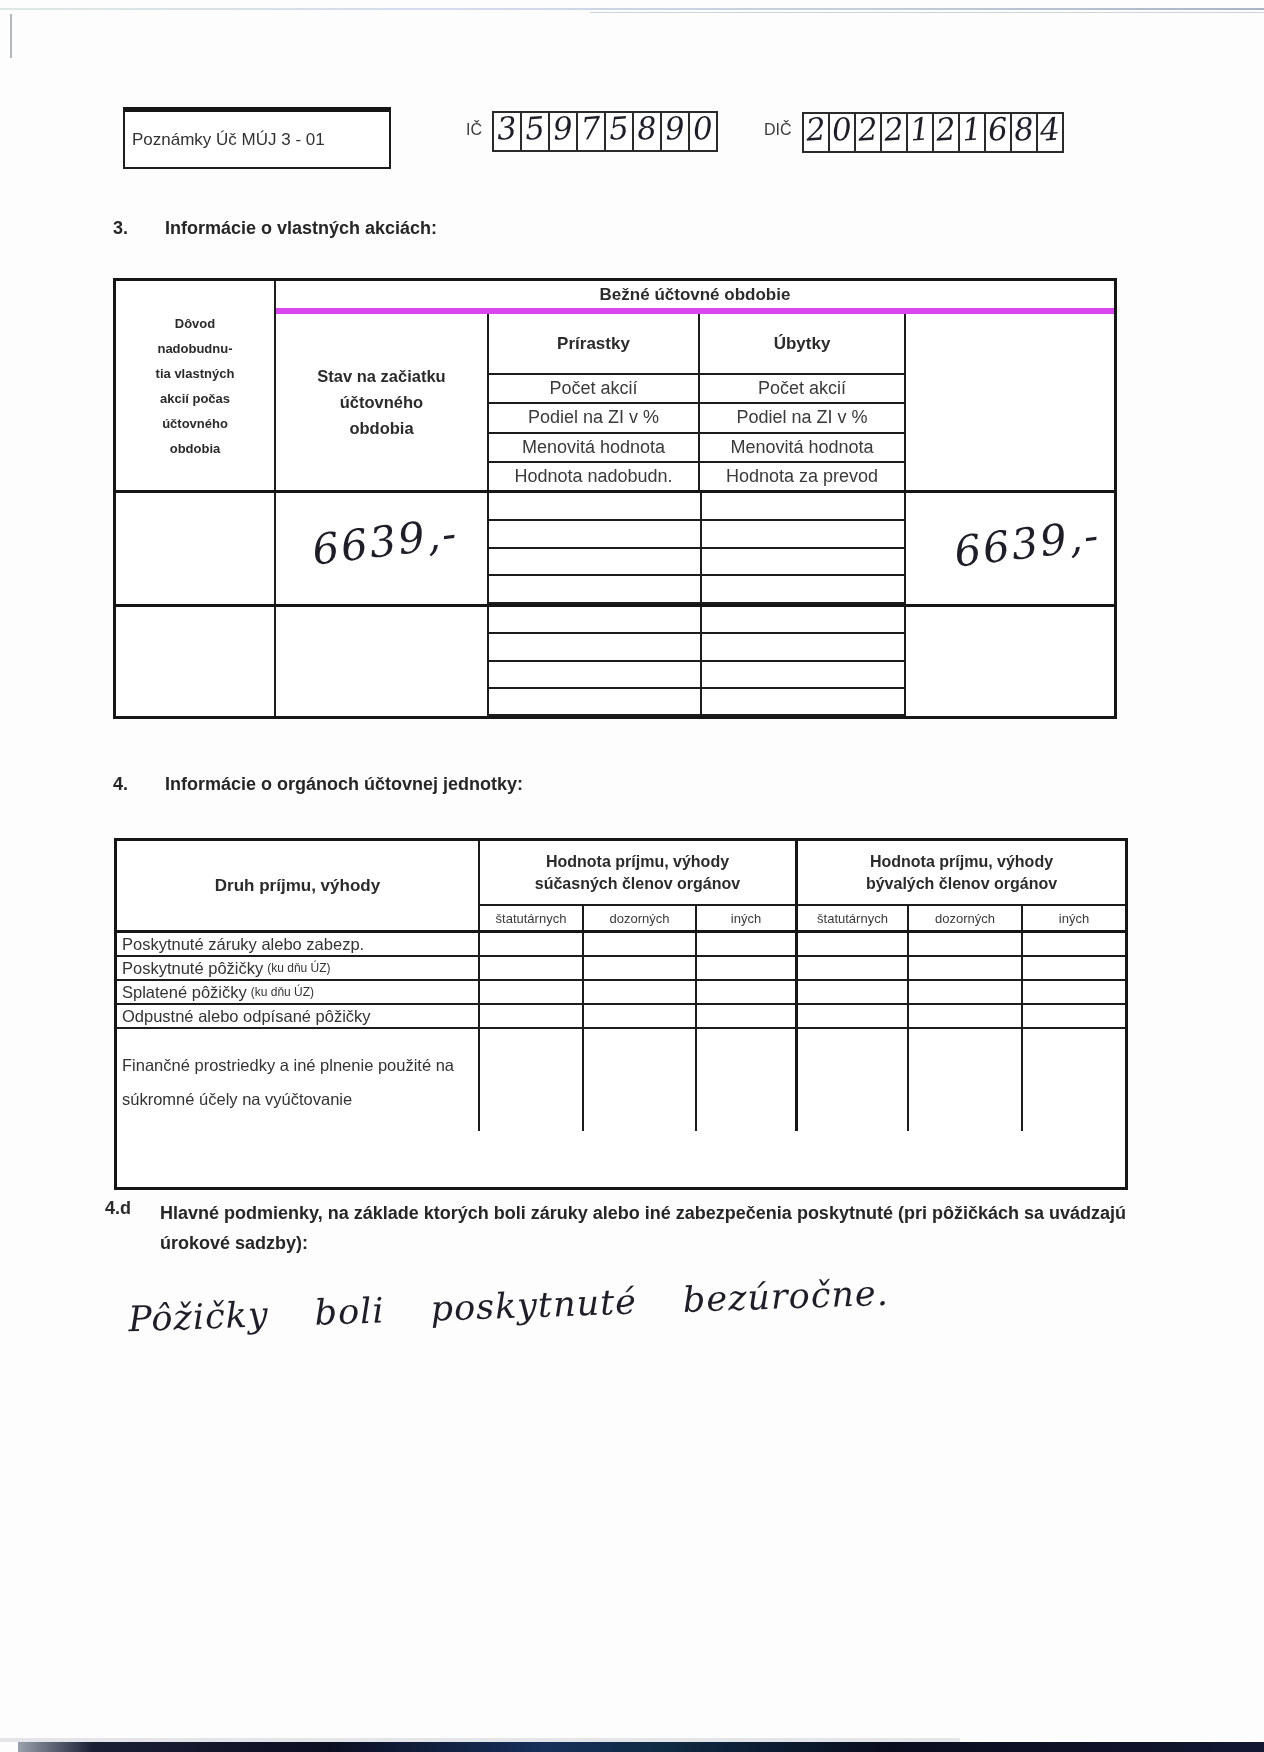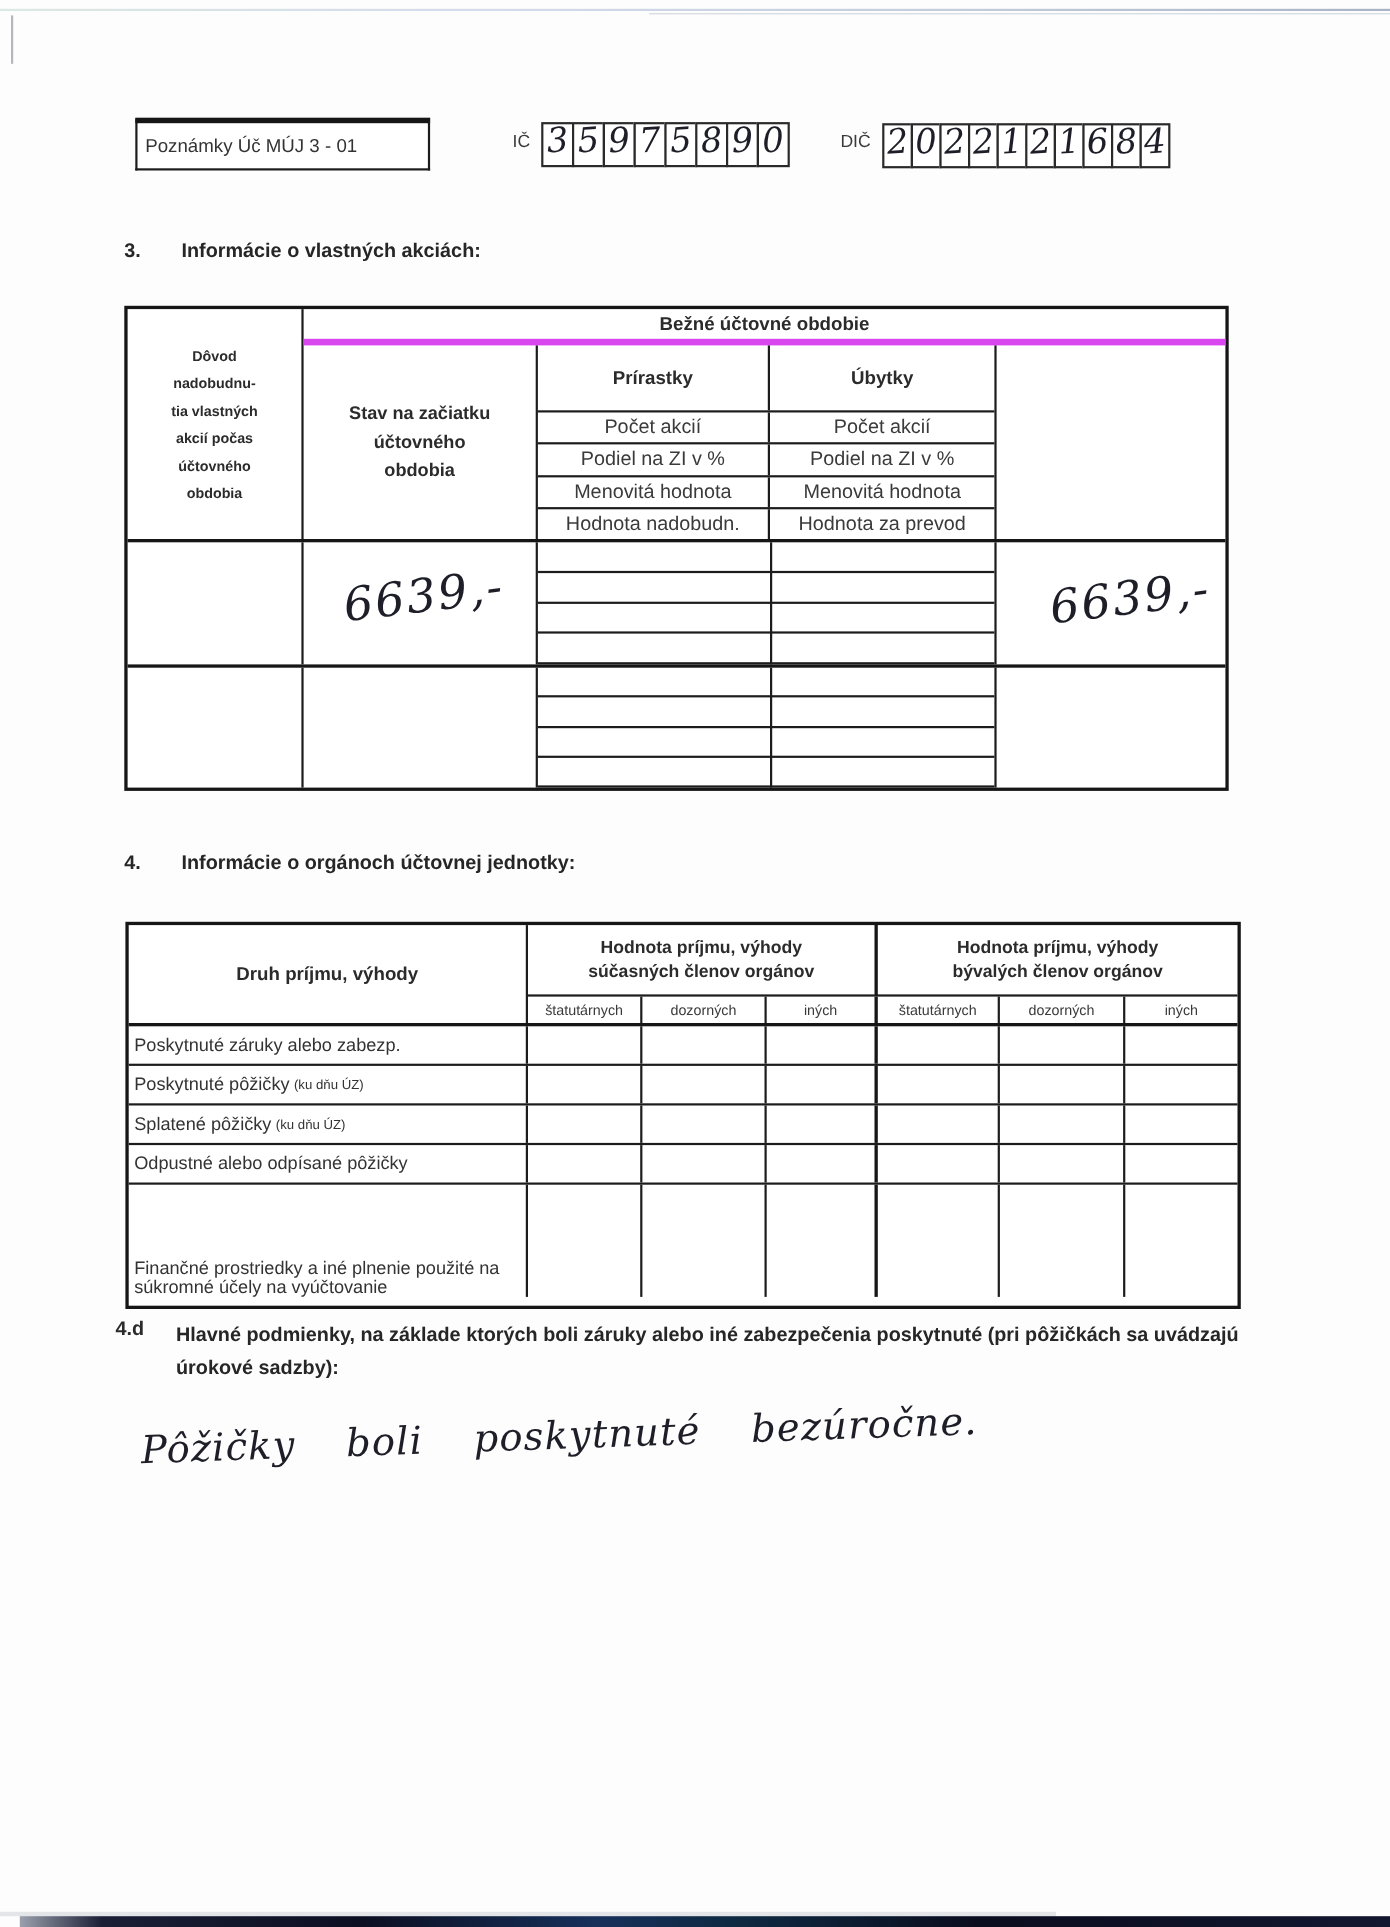--- a/index.html
+++ b/index.html
@@ -14,21 +14,21 @@
   .scan-top2 { position:absolute; left:590px; top:12px; width:674px; height:1px; background:#cfd4dc; }
   .scan-left { position:absolute; left:10px; top:14px; width:2px; height:44px; background:#b4b8bd; }
   .scan-bottom-light { position:absolute; left:0; top:1738px; width:960px; height:4px; background:#e3e5e8; }
   .scan-bottom { position:absolute; left:18px; top:1742px; right:0; height:10px;
     background:linear-gradient(90deg,#9aa0ac 0%,#1b1f36 6%,#0c0f22 25%,#16305a 42%,#0e2a42 52%,#0a0d1e 70%,#131730 100%); }
 
   .pre { white-space:pre-line; }
   .hw { font-family:"DejaVu Serif", serif; font-style:italic; color:#1e1e28; }
 
   
-  .pz-box { position:absolute; left:123px; top:107px; width:268px; height:48px;
+  .pz-box { position:absolute; left:123px; top:107px; width:268px; height:62px;
     border:2px solid #1c1c1c; border-top:5px solid #161616; background:#fff;
     display:flex; align-items:center; padding-left:7px; font-size:17px; color:#333; }
   .id-label { position:absolute; font-size:16px; color:#3a3a3a; }
   .digit-row { position:absolute; display:flex; }
   .digit-cell { height:41px; border:2px solid #2a2a2a; margin-left:-2px; background:#fff;
     display:flex; align-items:flex-end; justify-content:center; overflow:visible; }
   .digit-cell:first-child { margin-left:0; }
   .ic-cell { width:30px; }
   .dic-cell { width:28px; }
   .digit { font-size:31px; line-height:44px; transform:rotate(-4deg); }
@@ -87,25 +87,25 @@
   .t2-hright { flex:1; display:flex; flex-direction:column; }
   .t2-grouprow { height:65px; display:flex; }
   .t2-groupA { width:318px; border-right:3px solid #161616; border-bottom:2px solid #1c1c1c;
     display:flex; align-items:center; justify-content:center; text-align:center;
     font-weight:bold; font-size:16px; line-height:22px; }
   .t2-groupB { flex:1; border-bottom:2px solid #1c1c1c; display:flex; align-items:center;
     justify-content:center; text-align:center; font-weight:bold; font-size:16px; line-height:22px; }
   .t2-subrow { flex:1; display:flex; }
   .t2-subrow > div { display:flex; align-items:center; justify-content:center;
     font-size:13px; color:#3a3a3a; }
-  .t2-row { display:flex; height:36px; border-bottom:2px solid #1c1c1c; }
+  .t2-row { display:flex; height:24px; border-bottom:2px solid #1c1c1c; }
   .t2-row.tall { height:102px; border-bottom:none; }
   .t2-label { width:363px; border-right:2px solid #1c1c1c; display:flex; align-items:center;
     padding-left:5px; font-size:16.5px; color:#333; }
-  .t2-row.tall .t2-label { align-items:flex-end; padding-top:4px; line-height:17px; }
+  .t2-row.tall .t2-label { align-items:flex-start; padding-top:19px; line-height:34px; }
   .t2-label .note { font-size:12px; margin-left:4px; white-space:nowrap; }
   .cw1 { width:104px; border-right:2px solid #1c1c1c; }
   .cw2 { width:113px; border-right:2px solid #1c1c1c; }
   .cw3 { width:101px; border-right:3px solid #161616; }
   .cw4 { width:111px; border-right:2px solid #1c1c1c; }
   .cw5 { width:114px; border-right:2px solid #1c1c1c; }
   .cw6 { width:102px; }
 
   
   .hw-note { position:absolute; left:128px; top:1286px; font-size:35px; word-spacing:34px;

